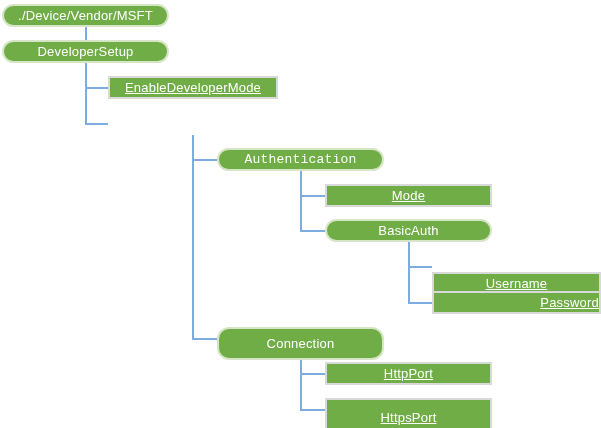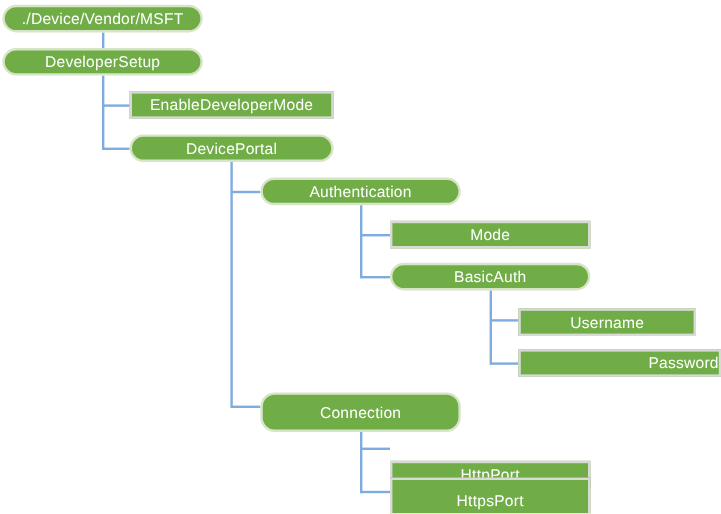--- a/index.html
+++ b/index.html
@@ -29,20 +29,21 @@
     white-space: nowrap;
     z-index: 2;
   }
   .node.pill {
     border-radius: 12px;
     border: 2px solid var(--pill-border, #D6E5C6);
   }
   .node.rect {
     border-radius: 0;
     border: 2px solid var(--rect-border, #D9D9D9);
+    text-decoration: underline;
   }
   .conn {
     position: absolute;
     background: var(--connector, #7FACDF);
     z-index: 1;
   }
   .node-label {
     pointer-events: none;
   }
 </style>
@@ -68,40 +69,37 @@
     <div class="conn" style="left: 299.5px; top: 350px; width: 2px; height: 60.5px;"></div>
     <div class="node pill" style="left: 2px; top: 4px; width: 167px; height: 23px;">
       <span class="node-label">./Device/Vendor/MSFT</span>
     </div>
     <div class="node pill" style="left: 2px; top: 40px; width: 167px; height: 23px;">
       <span class="node-label">DeveloperSetup</span>
     </div>
     <div class="node rect" style="left: 108px; top: 76px; width: 170px; height: 23px;">
       <span class="node-label">EnableDeveloperMode</span>
     </div>
-    <div class="node pill" style="left: 108px; top: 112px; width: 170px; height: 23px;">
-      <span class="node-label">DevicePortal</span>
-    </div>
-    <div class="node pill" style="left: 217px; top: 148px; width: 167px; height: 23px;">
+    <div class="node pill" style="left: 217px; top: 148px; width: 167px; height: 23px; font-family: Liberation Mono, monospace;">
       <span class="node-label">Authentication</span>
     </div>
     <div class="node pill" style="left: 325px; top: 219px; width: 167px; height: 23px;">
       <span class="node-label">BasicAuth</span>
     </div>
     <div class="node rect" style="left: 325px; top: 184px; width: 167px; height: 23px;">
       <span class="node-label">Mode</span>
     </div>
-    <div class="node rect" style="left: 432px; top: 257px; width: 148px; height: 23px;">
+    <div class="node rect" style="left: 432px; top: 272px; width: 169px; height: 23px;">
       <span class="node-label">Username</span>
     </div>
     <div class="node rect" style="left: 432px; top: 291px; width: 169px; height: 23px; justify-content: flex-end;">
       <span class="node-label">Password</span>
     </div>
     <div class="node pill" style="left: 217px; top: 327px; width: 167px; height: 33px;">
       <span class="node-label">Connection</span>
     </div>
-    <div class="node rect" style="left: 325px; top: 362px; width: 167px; height: 23px; margin-top: 22px;">
+    <div class="node rect" style="left: 325px; top: 362px; width: 167px; height: 23px;">
       <span class="node-label">HttpPort</span>
     </div>
     <div class="node rect" style="left: 325px; top: 398px; width: 167px; height: 39px;">
       <span class="node-label">HttpsPort</span>
     </div>
   </div>
 
 </body></html>

